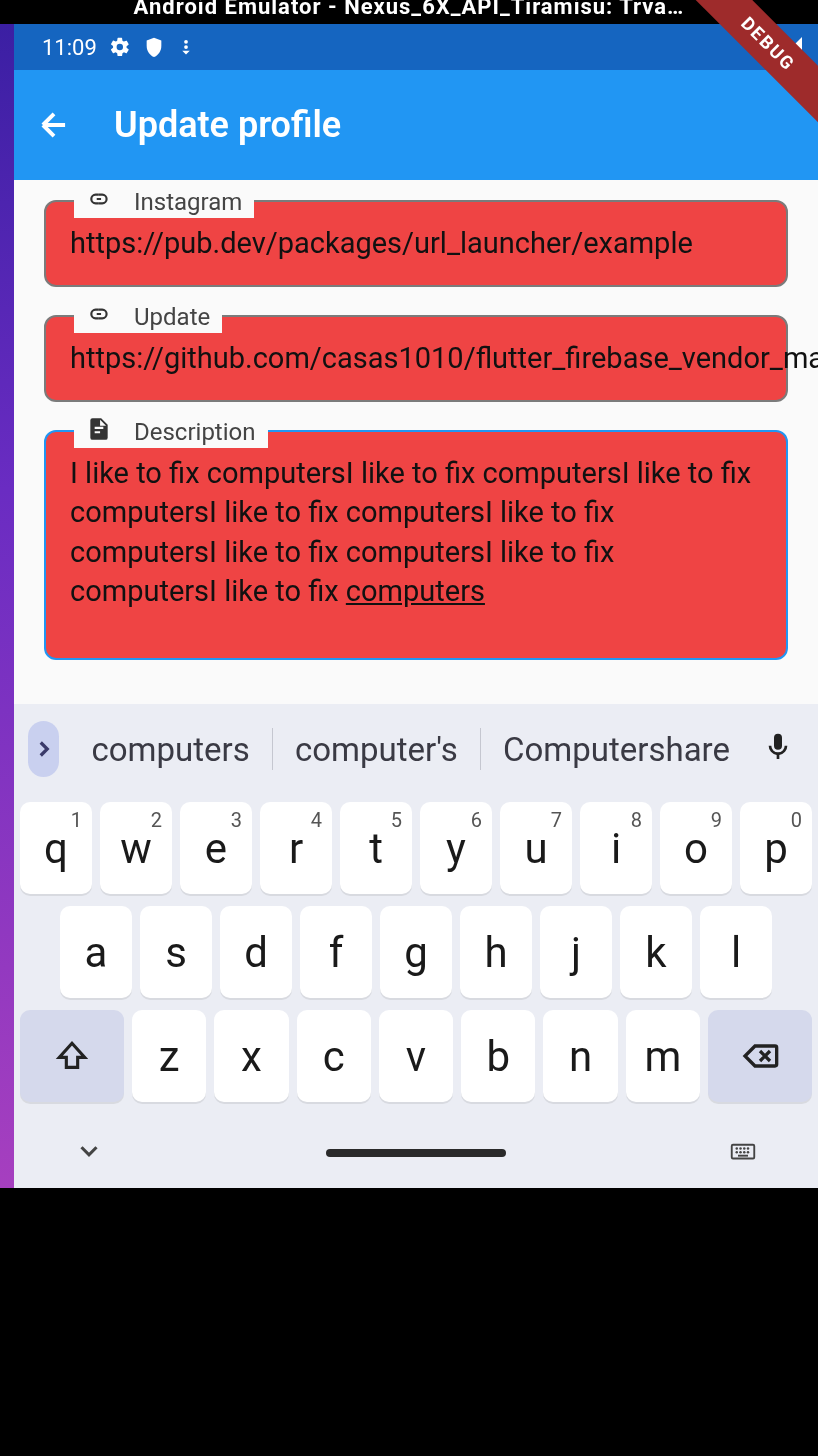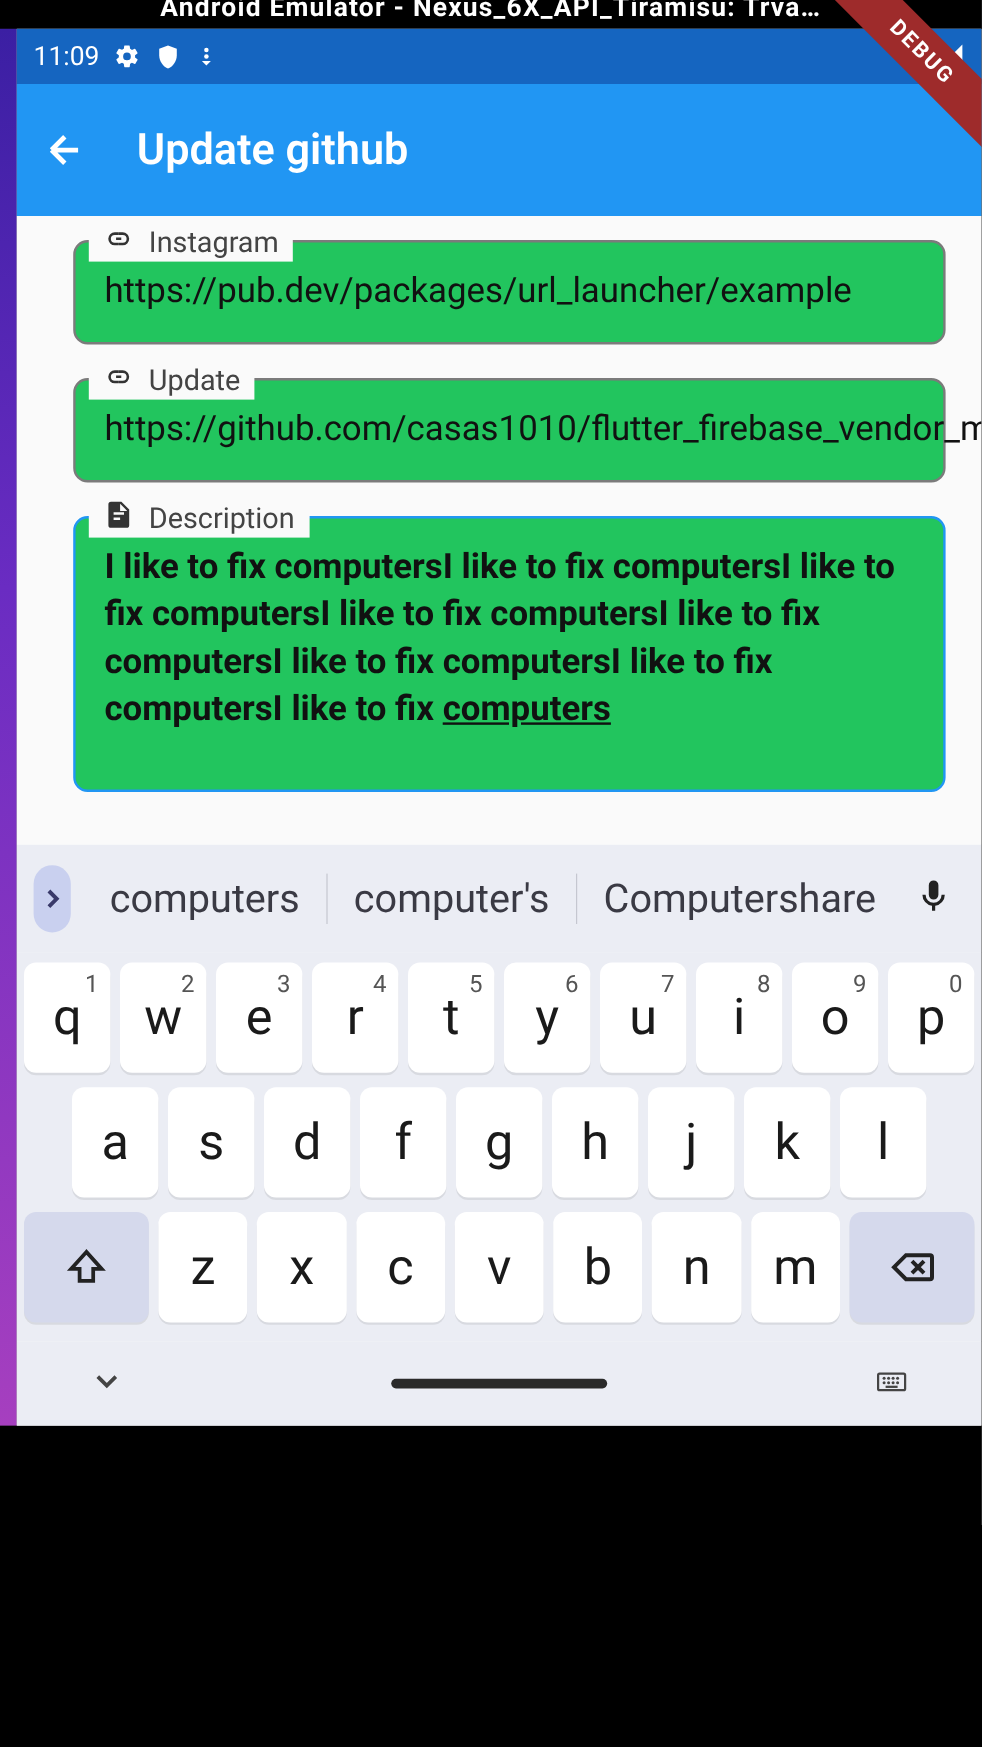--- a/index.html
+++ b/index.html
@@ -5,37 +5,37 @@
   * { box-sizing: border-box; margin: 0; padding: 0; }
   html, body { width: 818px; height: 1456px; overflow: hidden; font-family: Roboto, Arial, sans-serif; background:#000; }
   .outer { width: 818px; height: 1188px; background:#1a1a1a; position:relative; }
   .topcrop { position:absolute; top:0; left:0; right:0; height:24px; background:#000; color:#fff; font-size:22px; font-weight:700; text-align:center; line-height:14px; overflow:hidden; letter-spacing:1px;}
   .leftedge { position:absolute; top:24px; left:0; width:14px; bottom:0; background:linear-gradient(180deg,#3b1fa3 0%,#6a2cc2 40%,#a63fbf 100%); }
 
   .device { position:absolute; top:24px; left:14px; right:0; bottom:0; background:#fafafa; display:flex; flex-direction:column; }
 
   
   .statusbar { height:46px; background:#1565C0; color:#fff; display:flex; align-items:center; justify-content:space-between; padding:0 14px; font-size:22px; }
-  .sbleft { display:flex; align-items:center; gap:12px; }
+  .sbleft { display:flex; align-items:center; gap:12px;margin-left:14px; }
   .sbright { display:flex; align-items:center; gap:6px; }
   .sicon { display:flex; align-items:center; justify-content:center; }
 
   
   .appbar { height:110px; background:#2196F3; color:#fff; display:flex; align-items:center; padding:0 20px; gap:40px; position:relative; }
   .appbar .title { font-size:36px; font-weight:600; }
   .backbtn { width:40px; height:40px; display:flex; align-items:center; justify-content:center; cursor:pointer; }
   .debug { position:absolute; top:-46px; right:-60px; width:220px; height:40px; background:#9e2b2b; color:#fff; font-weight:700; font-size:18px; letter-spacing:2px; text-align:center; line-height:40px; transform:rotate(45deg); }
 
   
   .content { flex:1; padding:20px 30px 0 30px; overflow:hidden; background:#fafafa; }
 
   .field { position:relative; margin-bottom:28px; }
-  .field .box { border:2px solid #7b7b7b; border-radius:12px; padding:22px 24px; font-size:29px; line-height:1.35; color:#111; background:#22c55e;margin-left:17px; }
-  .field.focused .box { border-color:#2196F3; min-height:230px;font-weight:bold; }
-  .field .lbl { position:absolute; top:-14px; left:30px; background:#fafafa; padding:0 12px; display:flex; align-items:center; gap:12px; font-size:24px; color:#444; }
+  .field .box { border:2px solid #7b7b7b; border-radius:12px; padding:22px 24px; font-size:29px; line-height:1.35; color:#111; background:#ef4444; }
+  .field.focused .box { border-color:#2196F3; min-height:230px; }
+  .field .lbl { position:absolute; top:-14px; left:30px; background:#fafafa; padding:0 12px; display:flex; align-items:center; gap:22px; font-size:24px; color:#444; }
   .field .lbl svg { width:26px; height:26px; }
   .underlined { text-decoration:underline; }
 
   
   .sugbar { height:90px; background:#ebedf4; display:flex; align-items:center; padding:0 14px; gap:0; }
   .sugchip { width:56px; height:56px; border-radius:28px; background:#c9d0ef; display:flex; align-items:center; justify-content:center; margin-right:10px; }
   .sug { font-size:33px; color:#3a3a44; padding:0 22px; height:54px; display:flex; align-items:center; }
   .sugdiv { width:2px; height:42px; background:#c5c7d0; }
   .mic { margin-left:auto; padding:0 10px; }
 
@@ -101,21 +101,21 @@
       </div>
     </div>
 
     <div class="appbar">
       <div class="debug">DEBUG</div>
       <div class="backbtn">
         <svg viewBox="0 0 24 24" width="38" height="38" fill="none" stroke="#fff" stroke-width="2.5">
             <path d="M19 12H5m0 0 7 7m-7-7 7-7"></path>
           </svg>
       </div>
-      <div class="title">Update github</div>
+      <div class="title">Update profile</div>
     </div>
 
     <div class="content">
 
       <div class="field">
         <div class="lbl">
           <span>
             <svg viewBox="0 0 24 24" fill="#333" width="26" height="26">
                 <path d="M3.9 12a5 5 0 0 1 5-5h3v2h-3a3 3 0 1 0 0 6h3v2h-3a5 5 0 0 1-5-5zm6-1h4v2h-4v-2zm5.1-4h-3v2h3a3 3 0 1 1 0 6h-3v2h3a5 5 0 0 0 0-10z"></path>
               </svg>

